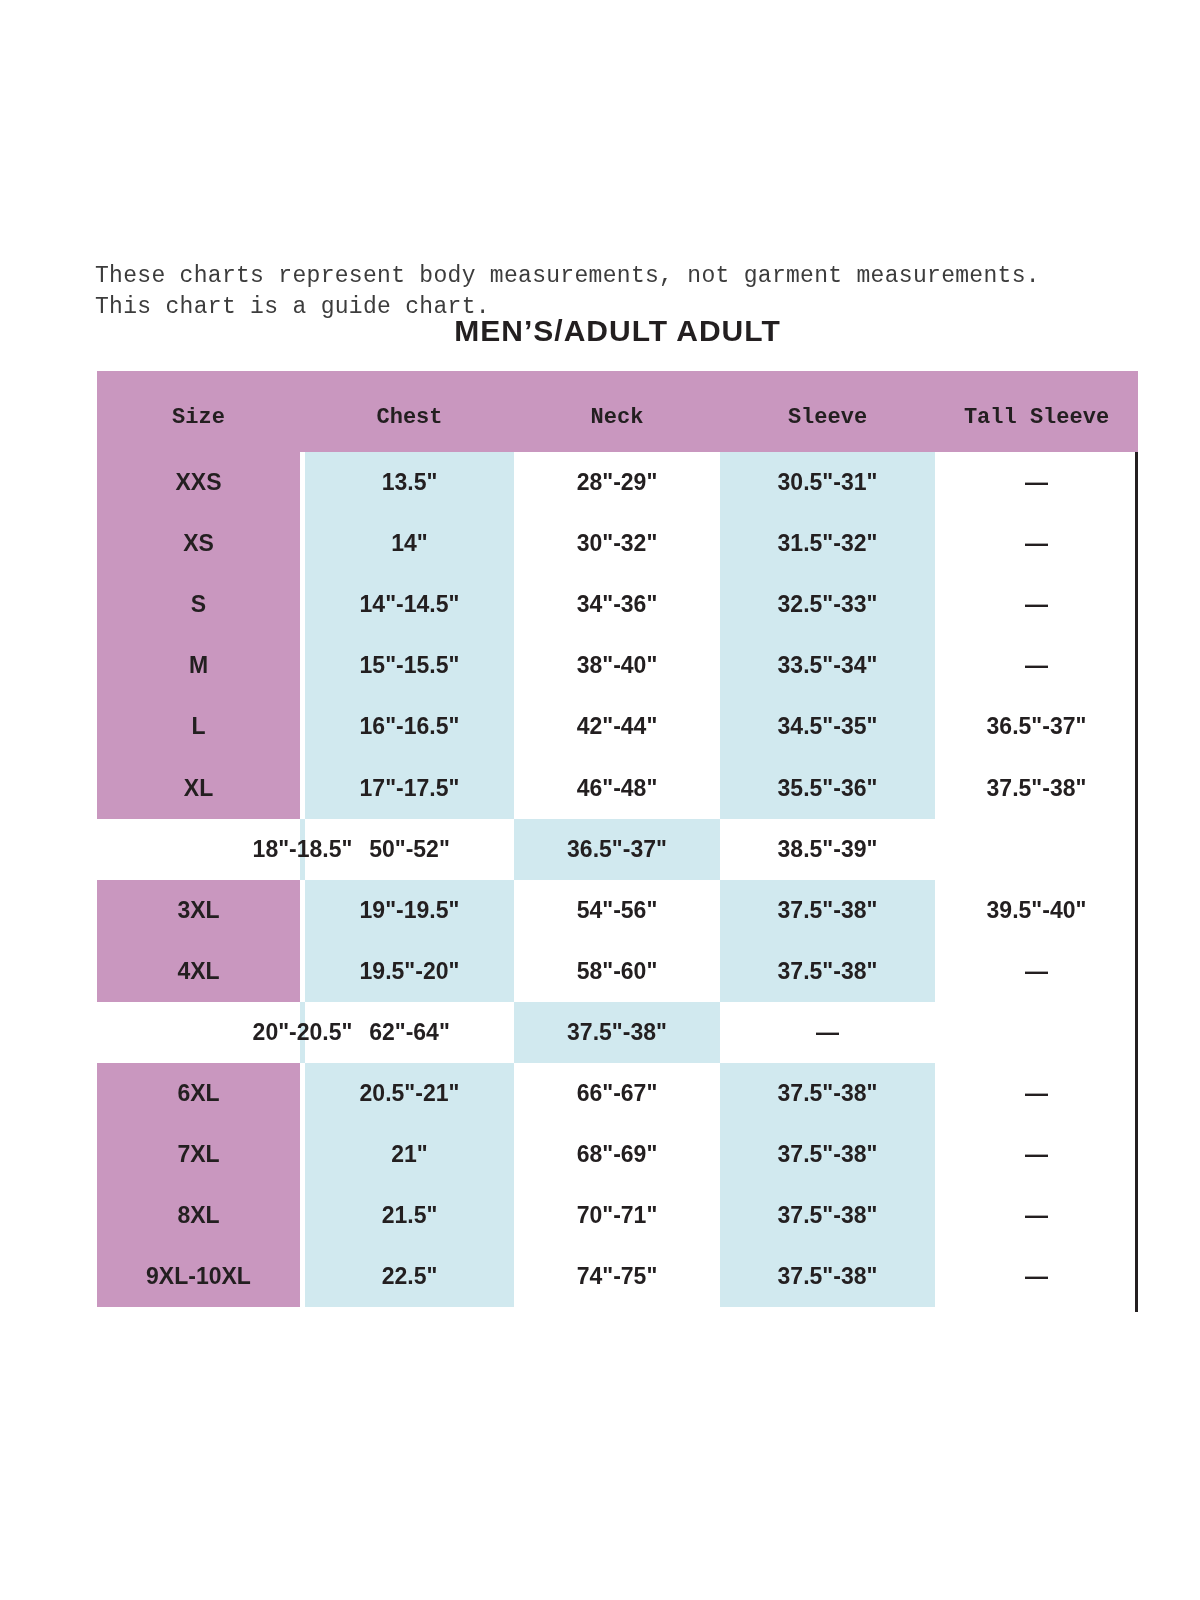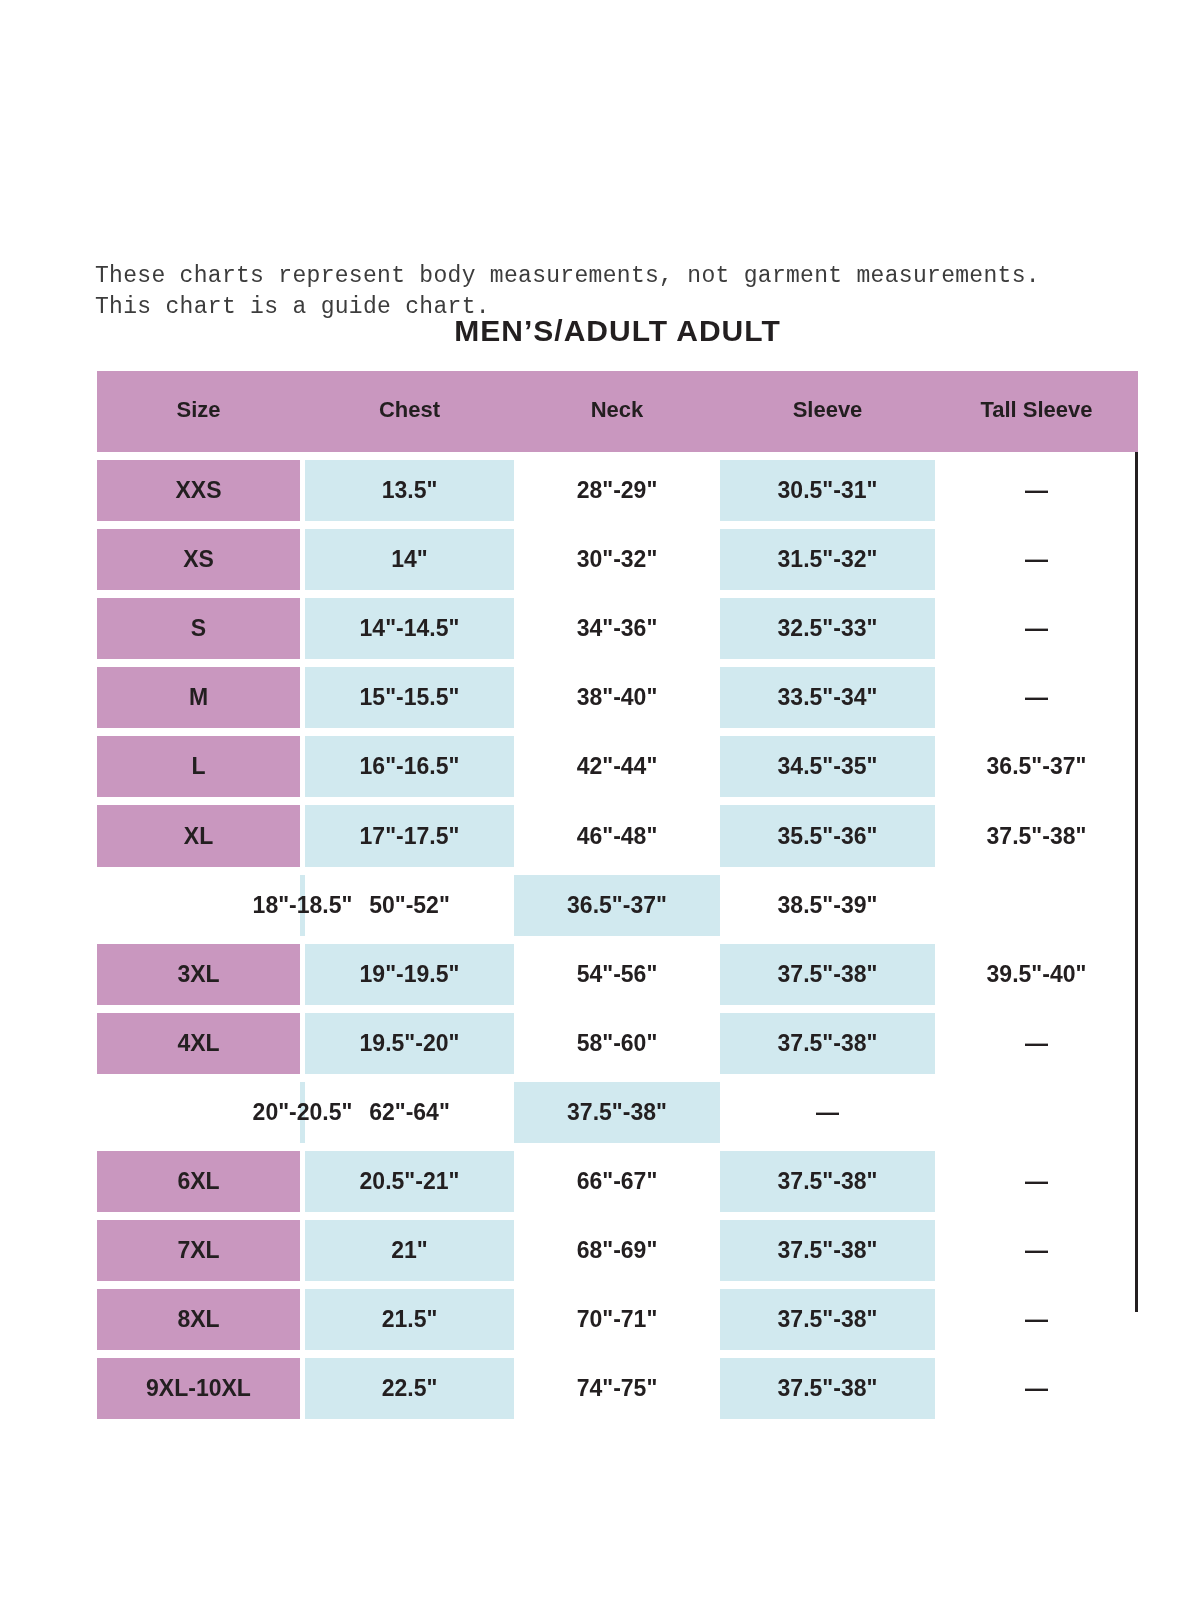--- a/index.html
+++ b/index.html
@@ -52,28 +52,28 @@
     grid-template-columns: 203px 5px 209px 206px 215px 203px;
   }
   .thead {
     background: var(--pink);
     height: 81px;
   }
   .thead .cell {
     display: flex;
     justify-content: center;
     align-items: flex-start;
-    padding-top: 26px;
+    padding-top: 34px;
     font-size: 22px;
     font-weight: bold;
     color: var(--text);
+    font-family: Liberation Mono, monospace;
   }
   .body-row {
     height: 61.1px;
-    margin-top: 8px;
   }
   .cell {
     display: flex;
     align-items: center;
     justify-content: center;
   }
   .body-row .cell {
     font-size: 23px;
     font-weight: bold;
     color: var(--text);

